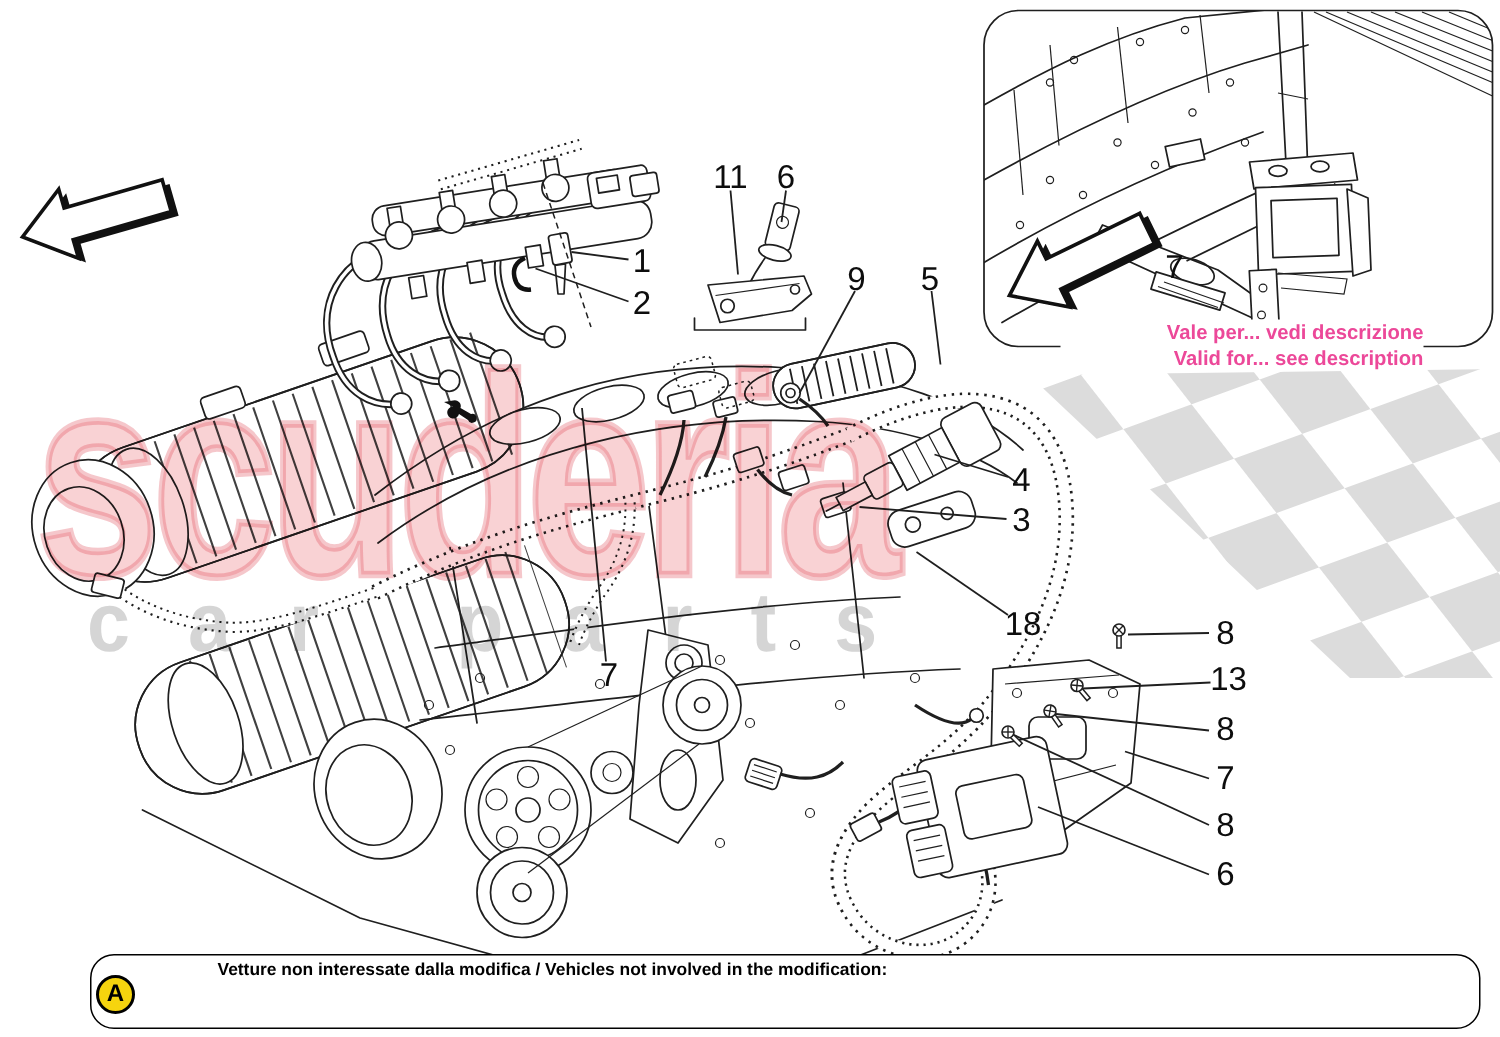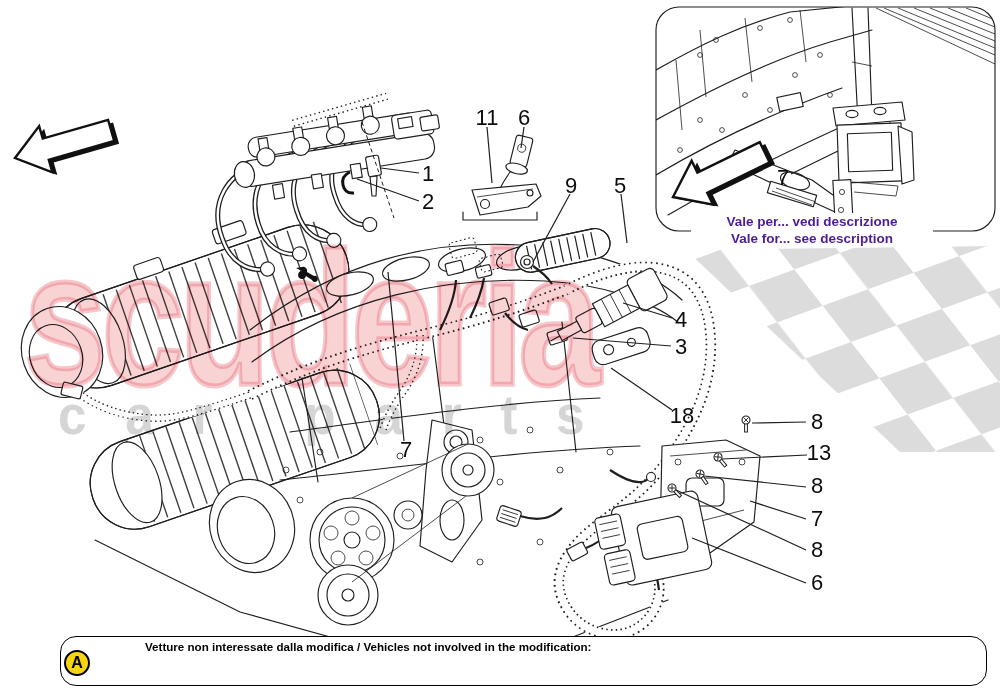--- a/index.html
+++ b/index.html
@@ -44,22 +44,22 @@
     font-weight:bold;font-size:190px;line-height:160px;letter-spacing:-6px;
     color:var(--wm-pink);-webkit-text-stroke:5px var(--wm-pink-edge);
     transform:scaleX(0.78);transform-origin:left top;mix-blend-mode:multiply;white-space:nowrap;
   }
   .wm-sub{
     position:absolute;left:58px;top:382px;z-index:5;pointer-events:none;
     font-weight:bold;font-size:56px;letter-spacing:42px;color:var(--wm-gray);
     transform:scaleX(0.92);transform-origin:left top;mix-blend-mode:multiply;white-space:nowrap;
   }
   .inset-note{
-    position:absolute;left:691px;top:213px;width:242px;z-index:6;background:#ffffff;
-    text-align:center;font-weight:bold;font-size:13.5px;line-height:17px;color:#4c1d95;
+    position:absolute;left:707px;top:213px;width:242px;z-index:6;background:#ffffff;
+    text-align:right;font-weight:bold;font-size:13.5px;line-height:17px;color:#ec4899;
   }
   .footnote-box{
     position:absolute;left:60px;top:636px;width:927px;height:50px;z-index:6;
     border:1.6px solid #000;border-radius:16px;background:#fff;box-sizing:border-box;
   }
   .footnote-badge{
     position:absolute;left:3px;top:13px;width:26px;height:26px;border-radius:50%;
     background:var(--badge-yellow);border:2px solid #000;box-sizing:border-box;
     font-weight:bold;font-size:16px;text-align:center;line-height:22px;color:#000;
   }
@@ -424,21 +424,21 @@
 <div class="callout" style="left:817px;top:422px">8</div>
 <div class="callout" style="left:819px;top:453px">13</div>
 <div class="callout" style="left:817px;top:486px">8</div>
 <div class="callout" style="left:817px;top:519px">7</div>
 <div class="callout" style="left:817px;top:550px">8</div>
 <div class="callout" style="left:817px;top:583px">6</div>
 <div class="callout" style="left:406px;top:450px">7</div>
 
 <div class="inset-note">
   <div>Vale per... vedi descrizione</div>
-  <div>Vale for... see description</div>
+  <div>Valid for... see description</div>
 </div>
 
 <div class="footnote-box">
   <div class="footnote-badge">A</div>
   <div class="footnote-text">
     <div>Vetture non interessate dalla modifica / Vehicles not involved in the modification:</div>
   </div>
 </div>
 
 </body></html>

